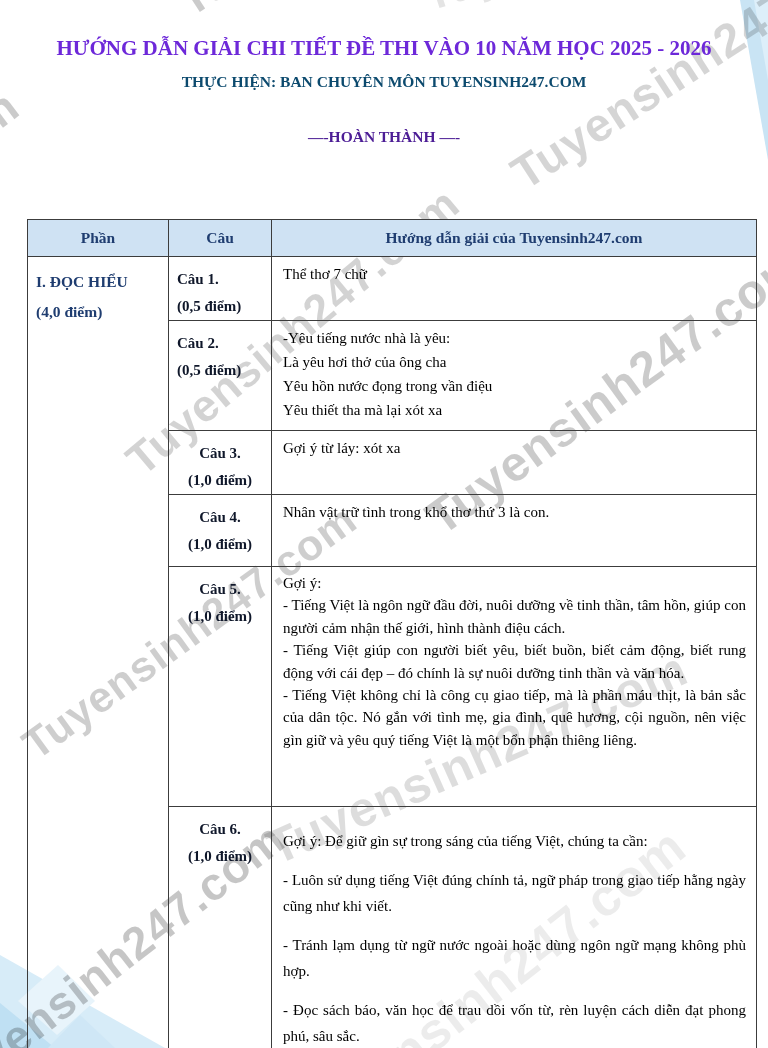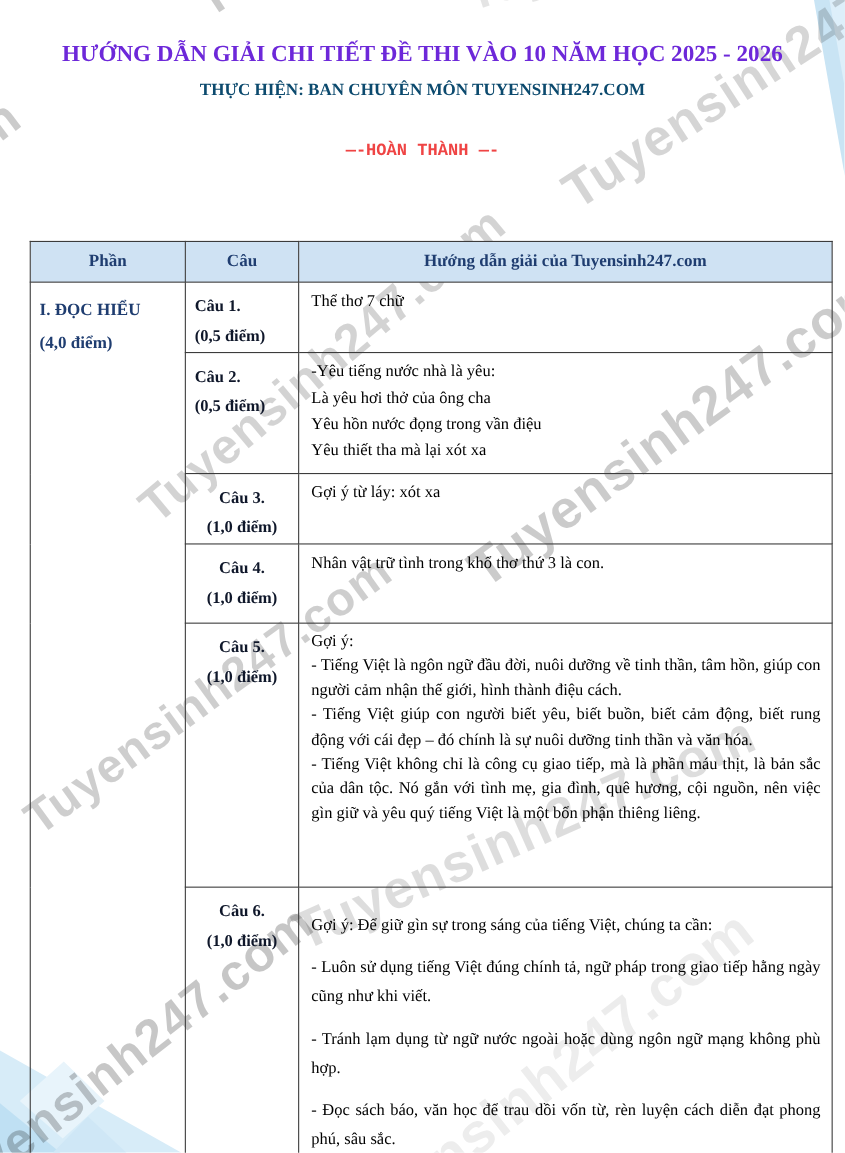--- a/index.html
+++ b/index.html
@@ -15,21 +15,21 @@
   .wm{
     position:absolute;z-index:1;pointer-events:none;white-space:nowrap;
     font-family:"Liberation Sans",sans-serif;font-weight:bold;
     transform-origin:0 50%;color:#000;letter-spacing:1px;
   }
   
   .doc-header{position:absolute;top:0;left:0;width:768px;text-align:center;z-index:2;}
   .t1{margin:36px 0 0 0;font-size:21px;font-weight:bold;color:#6d28d9;}
   .t2{margin:13px 0 0 0;font-size:17px;font-weight:bold;color:#ff0000;}
   .t3{margin:12px 0 0 0;font-size:15.5px;font-weight:bold;color:#0c4a6e;}
-  .status{margin:37px 0 0 0;font-size:15.5px;font-weight:bold;color:#ef4444;font-family:Liberation Mono, monospace;}
+  .status{margin:37px 0 0 0;font-size:15.5px;font-weight:bold;color:#4c1d95;}
   
   table.solution{
     position:absolute;top:219px;left:27px;width:729px;z-index:2;
     border-collapse:collapse;table-layout:fixed;background:transparent;
   }
   .solution th,.solution td{
     border:1.5px solid #3c3c3c;vertical-align:top;padding:0;overflow:hidden;
   }
   .solution thead tr{height:37px;}
   .solution thead th{

